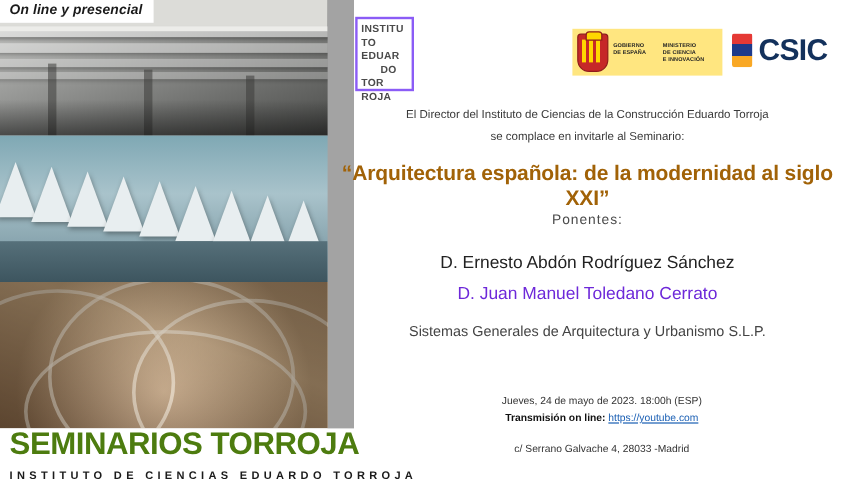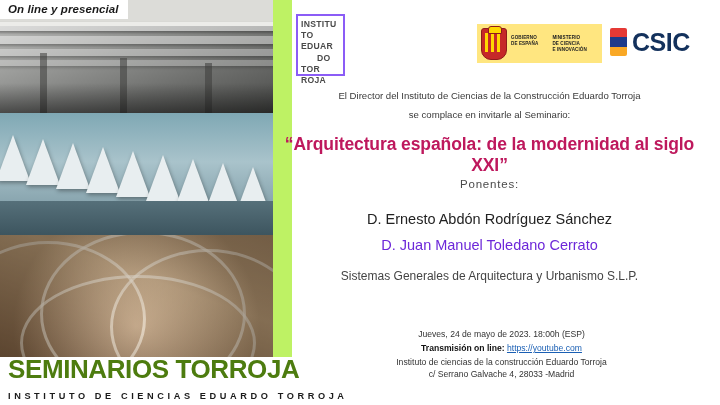--- a/index.html
+++ b/index.html
@@ -19,25 +19,24 @@
     width: 720px;
     height: 405px;
     background: #ffffff;
   }
 
   
   .left-col {
     position: absolute;
     left: 0;
     top: 0;
-    width: 248px;
+    width: 295px;
     height: 357px;
     overflow: hidden;
-    background: #bef264;
-    padding-left: 44px;
+    background: #a3a3a3;
   }
   .photo {
     position: absolute;
     left: 0;
     width: 273px;
     overflow: hidden;
   }
   .photo-1 { top: 0; height: 113px; background: linear-gradient(160deg,#cfcfcd 0%, #9d9e9c 35%, #6e6f6d 70%, #4a4b49 100%); }
   .photo-2 { top: 113px; height: 122px; background: linear-gradient(180deg,#7fa8b4 0%, #a9c3cb 40%, #6f8d98 100%); }
   .photo-3 { top: 235px; height: 122px; background: linear-gradient(200deg,#b08f6a 0%, #caa87f 40%, #8d6a49 100%); }
@@ -172,21 +171,21 @@
   }
 
   
   .rt { position: absolute; text-align: center; left: 271px; width: 437px; }
   .invite-1 { top: 90px; font-size: 9.6px; color: #3a3a3a; }
   .invite-2 { top: 109px; font-size: 9.6px; color: #3a3a3a; }
   .seminar-title {
     top: 134px;
     font-size: 17.5px;
     font-weight: bold;
-    color: #be185d;
+    color: #a16207;
     letter-spacing: -0.1px;
   }
   .ponentes-label { top: 178px; font-size: 11.5px; color: #4a4a4a; letter-spacing: 0.8px; }
   .speaker-1 { top: 211px; font-size: 14.5px; color: #222; }
   .speaker-2 { top: 237px; font-size: 14.5px; color: #6d28d9; }
   .org { top: 269px; font-size: 12px; color: #444; }
 
   
   .detail { position: absolute; left: 283px; width: 437px; text-align: center; font-size: 8.6px; color: #333; }
   .d-date { top: 329px; font-weight: normal; }
@@ -306,21 +305,20 @@
   <div class="rt ponentes-label">Ponentes:</div>
   <div class="rt speaker-1">D. Ernesto Abdón Rodríguez Sánchez</div>
   <div class="rt speaker-2">D. Juan Manuel Toledano Cerrato</div>
   <div class="rt org">Sistemas Generales de Arquitectura y Urbanismo S.L.P.</div>
 
   <div class="detail d-date">Jueves, 24 de mayo de 2023. 18:00h (ESP)</div>
   <div class="detail d-stream">
     <span class="lbl">Transmisión on line:</span>
     <a href="#">https://youtube.com</a>
   </div>
-  <div class="detail d-inst">Instituto de ciencias de la construcción Eduardo Torroja</div>
   <div class="detail d-addr">c/ Serrano Galvache  4, 28033  -Madrid</div>
 
   <div class="bottom-bar">
     <div class="brand">SEMINARIOS TORROJA</div>
     <div class="subbrand">INSTITUTO DE CIENCIAS EDUARDO TORROJA</div>
   </div>
 
 </div>
 
 </body></html>

